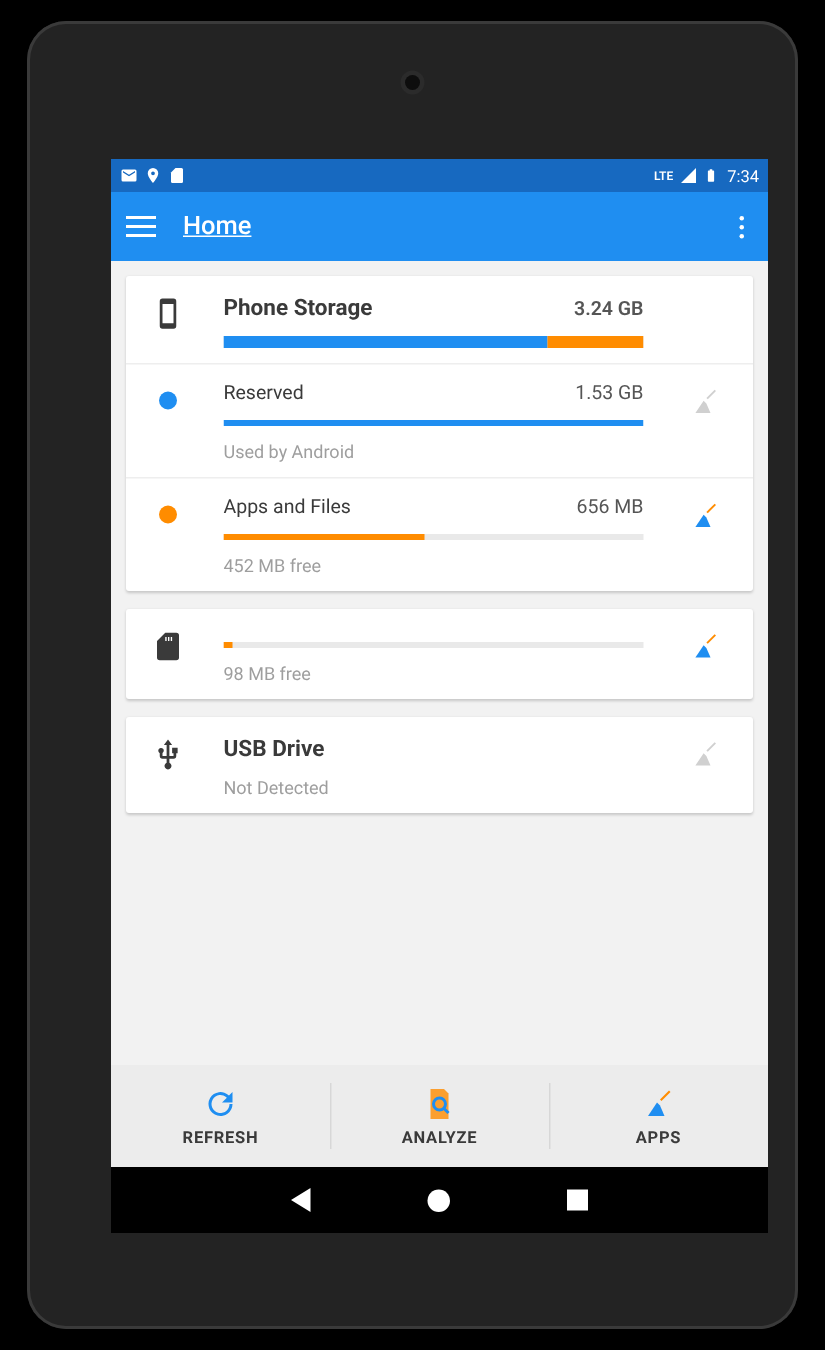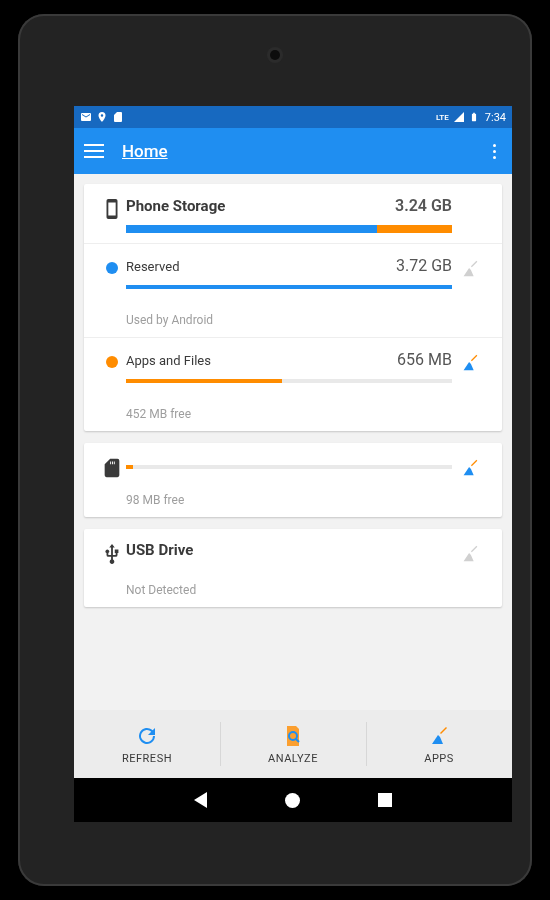--- a/index.html
+++ b/index.html
@@ -65,51 +65,51 @@
   .kebab span{width:3px;height:3px;border-radius:50%;background:#fff;}
 
   
   .content { flex:1; padding: 10px; overflow:auto; }
   .card {
     background:#fff;
     border-radius:2px;
     box-shadow:0 1px 2px rgba(0,0,0,.18);
     margin-bottom:12px;
   }
-  .sect { padding: 12px 14px 10px 14px; display:flex; align-items:flex-start; }
+  .sect { padding: 12px 14px 10px 14px; display:flex; align-items:flex-start;gap:23px; }
   .sect + .sect { border-top:1px solid #eee; }
   .lead { width:28px; flex:0 0 28px; display:flex; justify-content:center; padding-top:2px; }
   .midcol { flex:1; min-width:0; }
   .trail { width:36px; flex:0 0 36px; display:flex; justify-content:center; padding-top:2px; }
 
   .row1 { display:flex; align-items:baseline; }
   .label { font-size:15px; font-weight:700; color:#3a3a3a; }
   .label-sub { font-size:13px; color:#3a3a3a; }
-  .value { margin-left:auto; font-size:16px; color:#555; }
-  .sub { font-size:12px; color:#9e9e9e; margin-top:24px; }
+  .value { margin-left:auto; font-size:13px; color:#555; }
+  .sub { font-size:12px; color:#9e9e9e; margin-top:10px; }
 
   .bar { height:8px; background:#e9e9e9; margin-top:10px; display:flex; overflow:hidden; }
   .bar .seg { height:100%; }
   .bar.thin { height:4px; margin-top:10px; }
 
   .dot { width:12px;height:12px;border-radius:50%; margin-top:4px;}
 
   
   .actions {
     height:68px; background:#ececec;
     display:flex;
   }
   .action {
     flex:1; display:flex; flex-direction:column; align-items:center; justify-content:center;
     gap:4px; position:relative;
   }
   .action + .action::before {
     content:""; position:absolute; left:0; top:12px; bottom:12px; width:1px; background:#d7d7d7;
   }
-  .action .cap { font-size:11px; letter-spacing:.5px; color:#3a3a3a; font-weight:400; }
+  .action .cap { font-size:11px; letter-spacing:.5px; color:#3a3a3a; font-weight:700; }
 
   
   .navbar {
     height:44px; background:#000; color:#fff;
     display:flex; align-items:center; justify-content:center; gap:78px;
   }
   .nav-tri { width:0;height:0;border-top:8px solid transparent;border-bottom:8px solid transparent;border-right:13px solid #fff;}
   .nav-circ{ width:15px;height:15px;border-radius:50%;background:#fff;}
   .nav-sq{ width:14px;height:14px;background:#fff;}
 
@@ -197,21 +197,21 @@
           <div class="trail"></div>
         </div>
 
         <div class="sect">
           <div class="lead">
               <div class="dot" id="dot-reserved" style="background: rgb(31, 142, 241);"></div>
             </div>
           <div class="midcol">
             <div class="row1">
               <span class="label-sub">Reserved</span>
-              <span class="value">3.72 GB</span>
+              <span class="value">1.53 GB</span>
             </div>
             <div class="bar thin">
                 <div class="seg" id="bar-reserved" style="background: rgb(31, 142, 241); width: 100%;"></div>
               </div>
             <div class="sub">Used by Android</div>
           </div>
           <div class="trail">
             <span>
               <svg viewBox="0 0 24 24" width="22" height="22">
                   <path fill="#d0d0d0" d="m19 3-6 6 1 1 6-6zM11 11l-6 9h11l-3-7z"></path>

